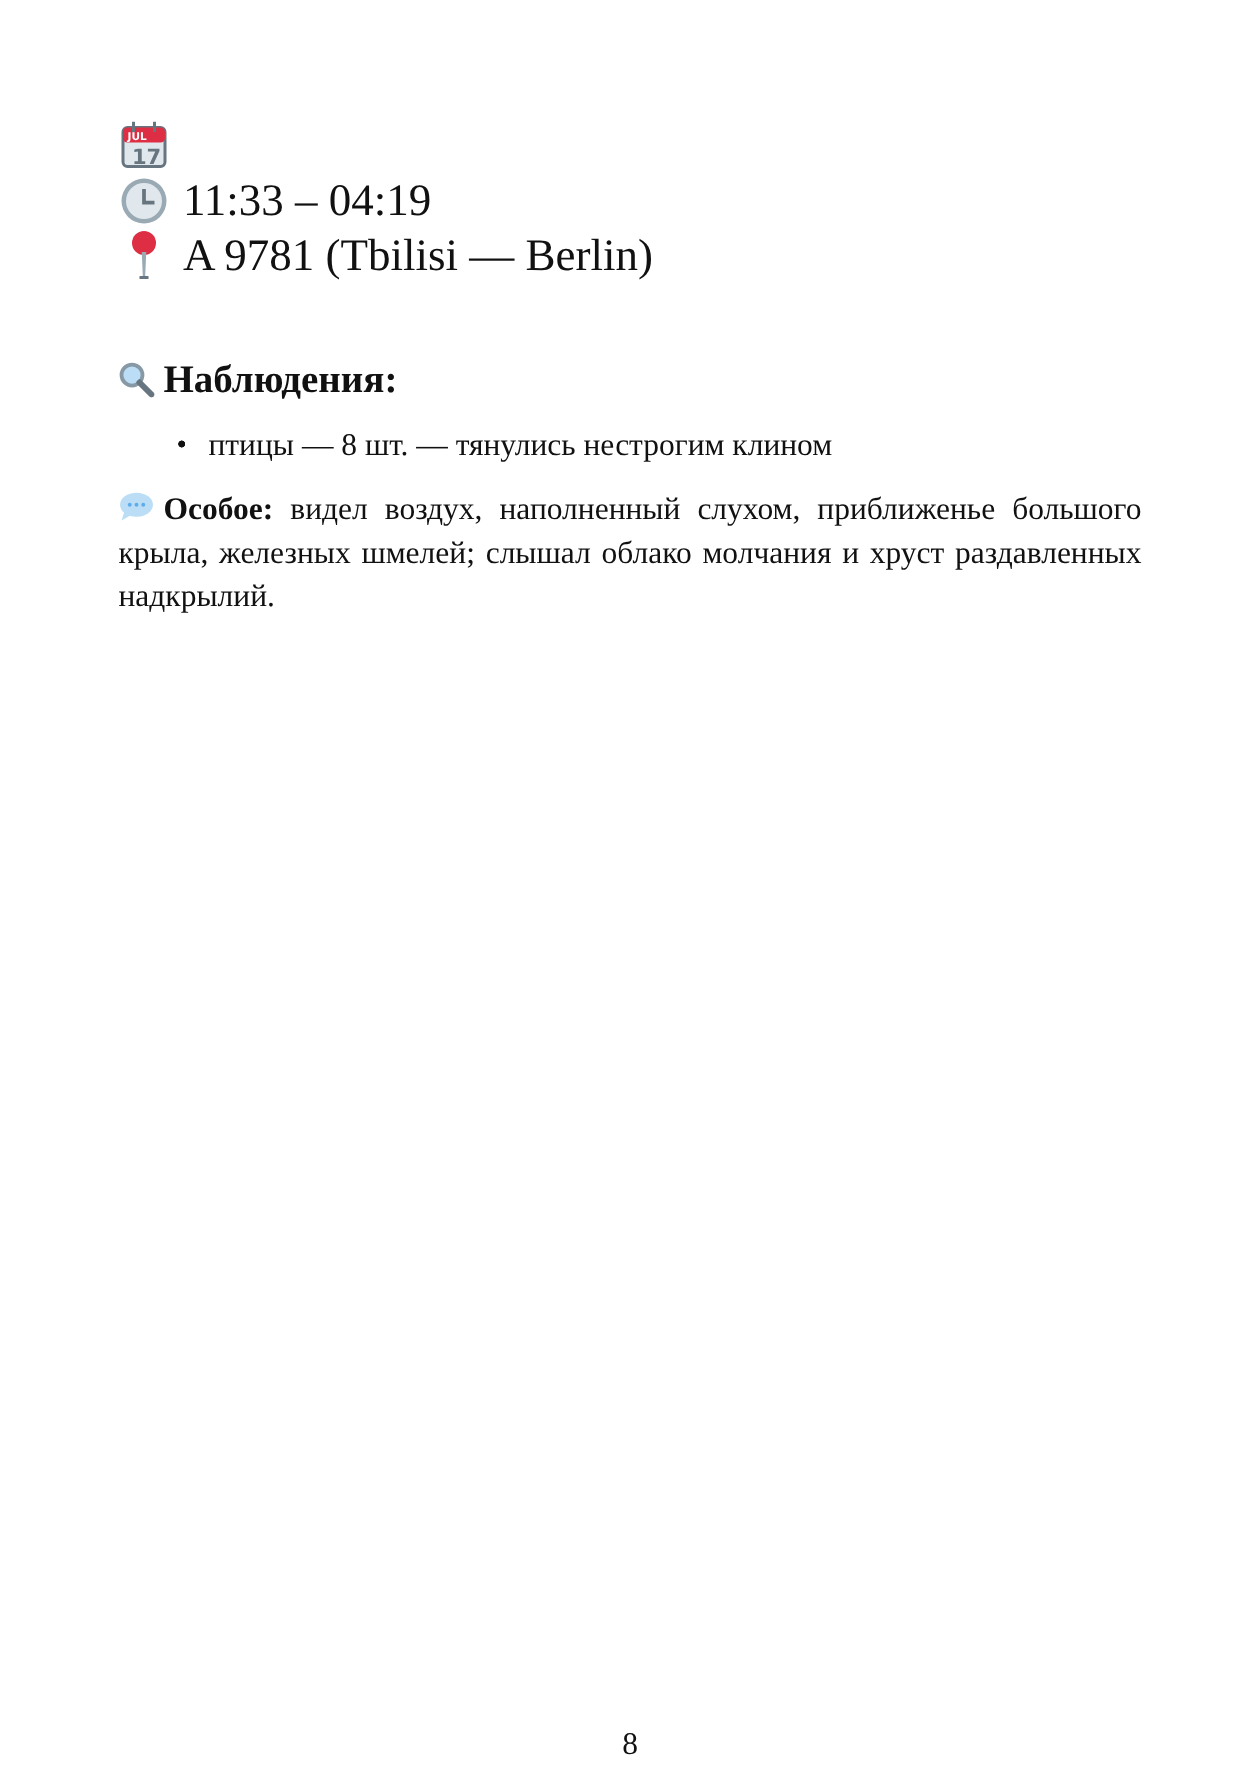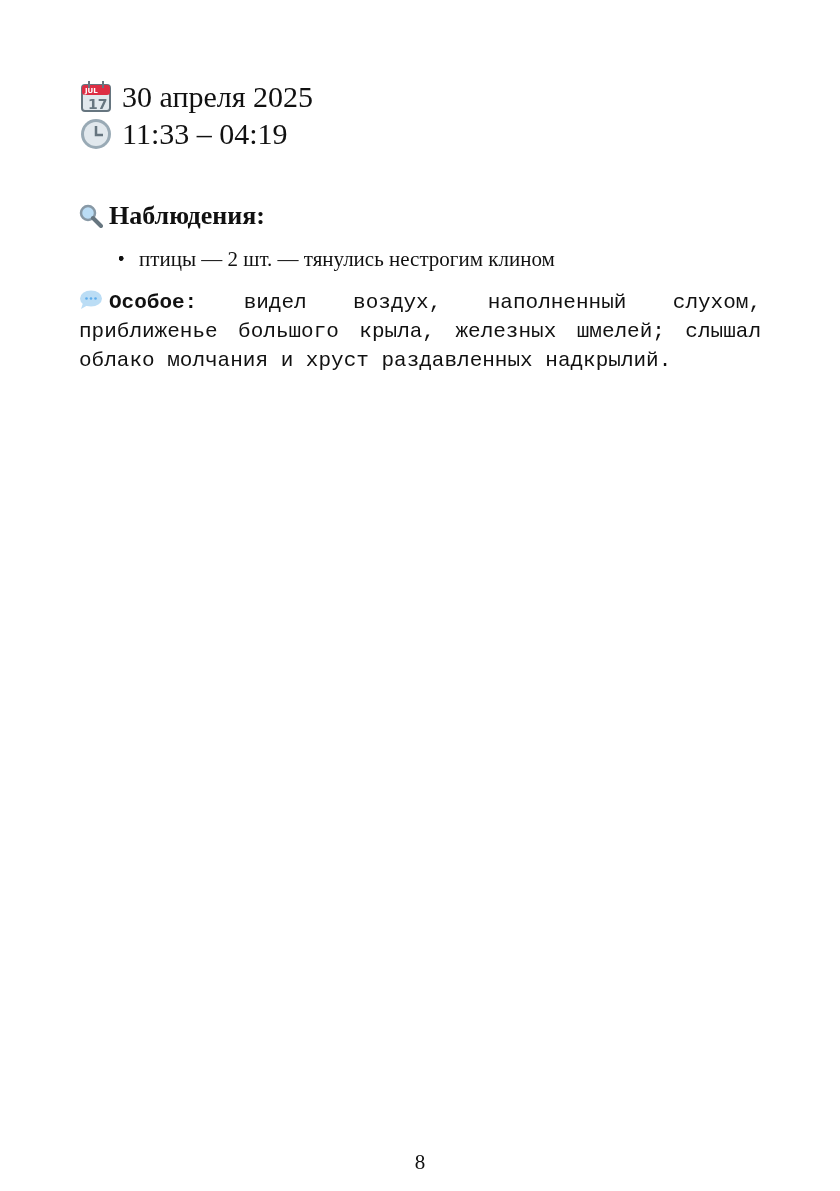--- a/index.html
+++ b/index.html
@@ -21,21 +21,21 @@
   }
   .section-title .icon { width: 24px; height: 24px; margin-right: 6px; display: inline-flex; align-items: center; }
   ul.obs { list-style: none; margin: 14px 0 0 0; padding: 0 0 0 39px; }
   ul.obs li {
     font-family: "Liberation Serif", serif; font-size: 21px; line-height: 28px;
     margin-bottom: 15px; position: relative; padding-left: 21px;
   }
   ul.obs li .bullet { position: absolute; left: 0; top: 0; font-size: 18px; }
   .special {
     margin-top: 14px;
-    font-family: Liberation Mono, monospace; font-size: 21px; line-height: 29px;
+    font-family: Liberation Serif, serif; font-size: 21px; line-height: 29px;
     text-align: justify;
   }
   .special .icon { display: inline-block; width: 24px; height: 20px; vertical-align: -2px; margin-right: 6px; }
   .special b { font-weight: bold; }
   .page-number {
     position: absolute; left: 0; right: 0; top: 1150px; text-align: center;
     font-family: "Liberation Serif", serif; font-size: 21px;
   }
 </style>
 </head>
@@ -47,50 +47,59 @@
     <span class="icon">
       <svg width="32" height="32" viewBox="0 0 32 32">
         <rect x="2" y="4" width="28" height="26" rx="3" fill="#e1e8ed" stroke="#66757f" stroke-width="2"></rect>
         <rect x="2" y="4" width="28" height="10" rx="3" fill="#dd2e44"></rect>
         <rect x="8" y="0" width="2" height="7" fill="#66757f"></rect>
         <rect x="22" y="0" width="2" height="7" fill="#66757f"></rect>
         <text x="5" y="12" font-size="7" font-family="DejaVu Sans, sans-serif" fill="#fff" font-weight="bold">JUL</text>
         <text x="8" y="28" font-size="14" font-family="DejaVu Sans, sans-serif" fill="#66757f" font-weight="bold">17</text>
       </svg>
     </span>
-    <span>30 апреля 2025</span>
   </div>
 
   <div class="meta-line">
     <span class="icon">
       <svg width="32" height="32" viewBox="0 0 32 32">
         <circle cx="16" cy="16" r="15" fill="#99aab5"></circle>
         <circle cx="16" cy="16" r="12" fill="#e1e8ed"></circle>
         <path d="M16 8 V17 H23" stroke="#66757f" stroke-width="2.5" fill="none"></path>
       </svg>
     </span>
     <span>11:33 – 04:19</span>
   </div>
 
+  <div class="meta-line">
+    <span class="icon">
+      <svg width="32" height="34" viewBox="0 0 32 34">
+        <circle cx="16" cy="8" r="8" fill="#dd2e44"></circle>
+        <path d="M14.5 14 L17.5 14 L16.8 30 L15.2 30 Z" fill="#99aab5"></path>
+        <rect x="13" y="30" width="6" height="2" fill="#66757f"></rect>
+      </svg>
+    </span>
+    <span>A 9781 (Tbilisi — Berlin)</span>
+  </div>
 
   <div class="section-title">
     <span class="icon">
       <svg width="24" height="24" viewBox="0 0 24 24">
         <circle cx="9" cy="9" r="7" fill="#bbddf5" stroke="#8899a6" stroke-width="2.5"></circle>
         <path d="M14 14 L22 22" stroke="#66757f" stroke-width="4" stroke-linecap="round"></path>
       </svg>
     </span>
     <span>Наблюдения:</span>
   </div>
 
   <ul class="obs">
     <li><span class="bullet">•</span></li>
     <li><span class="bullet">•</span></li>
     <li><span class="bullet">•</span></li>
-    <li><span class="bullet">•</span><span>птицы — 2 шт. — тянулись нестрогим клином</span></li>
+    <li><span class="bullet">•</span><span>птицы — 8 шт. — тянулись нестрогим клином</span></li>
   </ul>
 
   <div class="special">
     <span class="icon">
       <svg width="24" height="20" viewBox="0 0 24 20">
         <ellipse cx="12" cy="8.5" rx="11" ry="8" fill="#bbddf5"></ellipse>
         <path d="M4 13 L2 19 L9 15 Z" fill="#bbddf5"></path>
         <circle cx="7.5" cy="8.5" r="1.3" fill="#5dadec"></circle>
         <circle cx="12" cy="8.5" r="1.3" fill="#5dadec"></circle>
         <circle cx="16.5" cy="8.5" r="1.3" fill="#5dadec"></circle>

